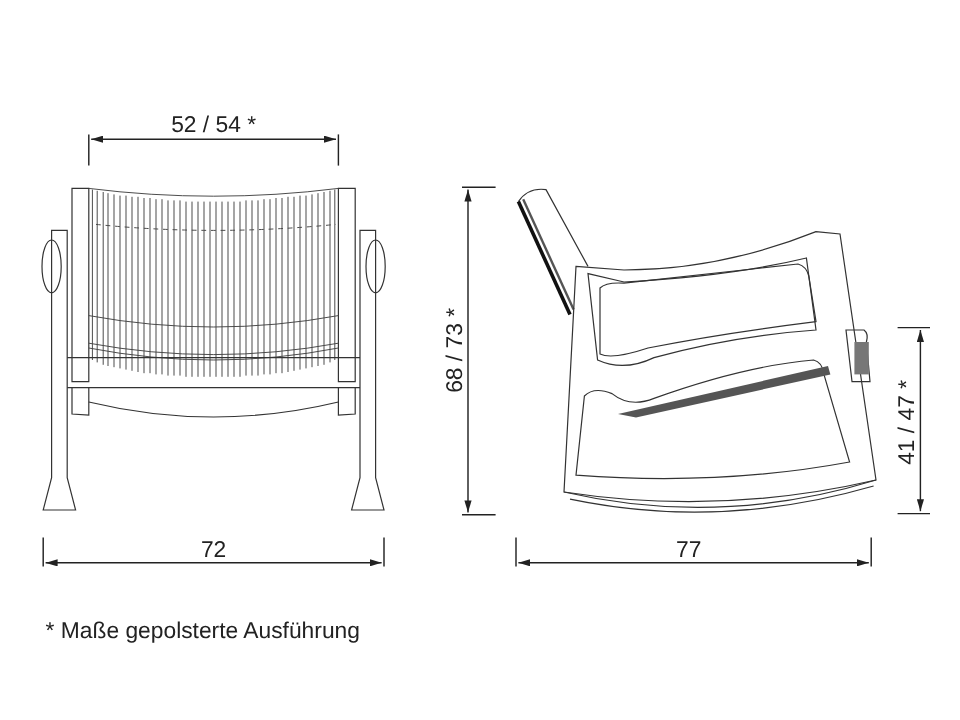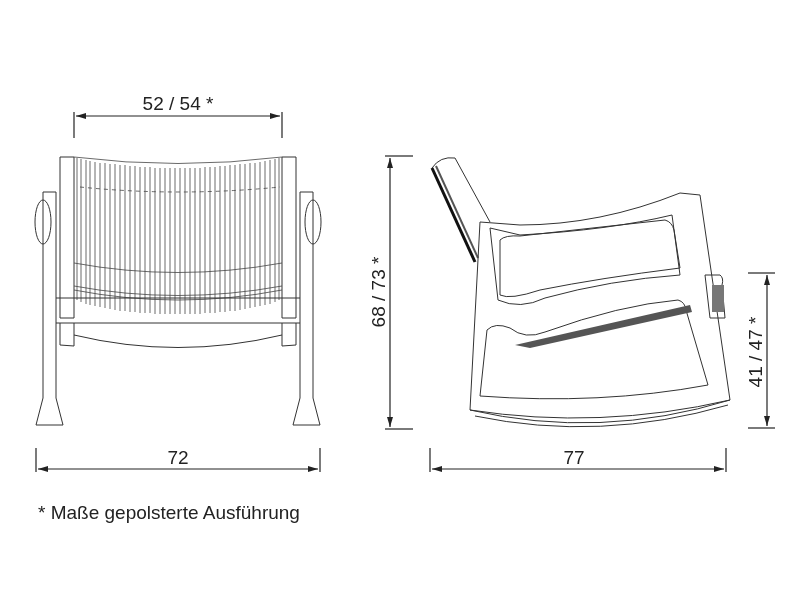--- a/index.html
+++ b/index.html
@@ -1,20 +1,20 @@
 <!DOCTYPE html>
 <html><head>
   <meta charset="utf-8">
   <style>
     html, body { margin: 0; padding: 0; background: #ffffff; }
     body { width: 800px; height: 600px; position: relative; overflow: hidden;
            font-family: "Liberation Sans", sans-serif; color: #222; }
     svg { position: absolute; left: 0; top: 0; }
     .dim-label { font-family: "Liberation Sans", sans-serif; font-size: 19px; fill: #222; }
-    .footnote { position: absolute; left: 38px; top: 502px; font-size: 19px; color: #222;
+    .footnote { position: absolute; left: 38px; top: 516px; font-size: 19px; color: #222;
                 font-family: "Liberation Sans", sans-serif; }
   </style>
 </head>
 <body>
 
 <svg width="800" height="600" viewBox="0 0 800 600">
   <defs>
     <marker id="arr" markerWidth="10" markerHeight="6" refX="10" refY="3" orient="auto-start-reverse" markerUnits="userSpaceOnUse">
       <path d="M0,0 L10,3 L0,6 z" fill="#222"></path>
     </marker>

